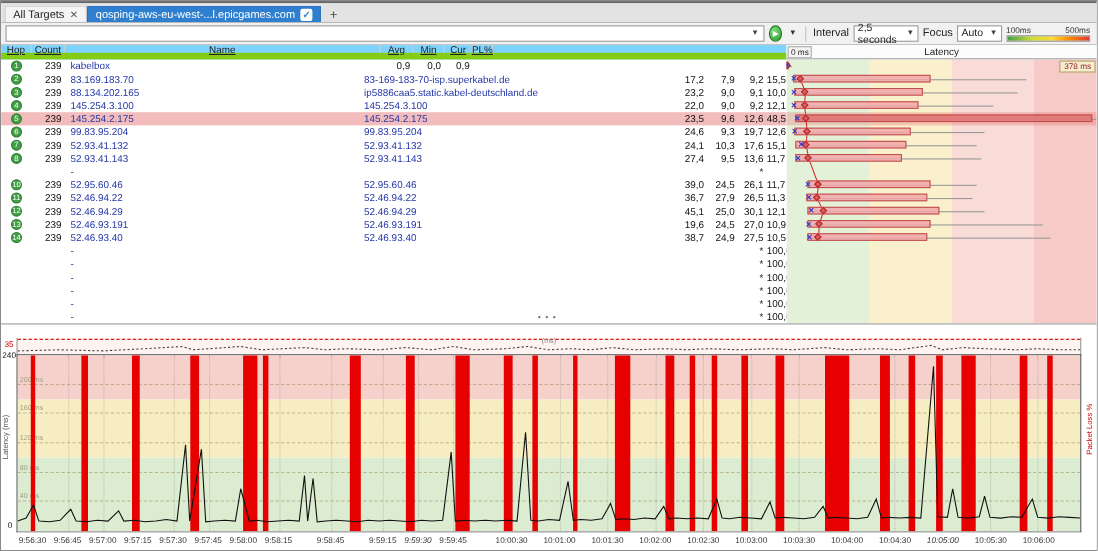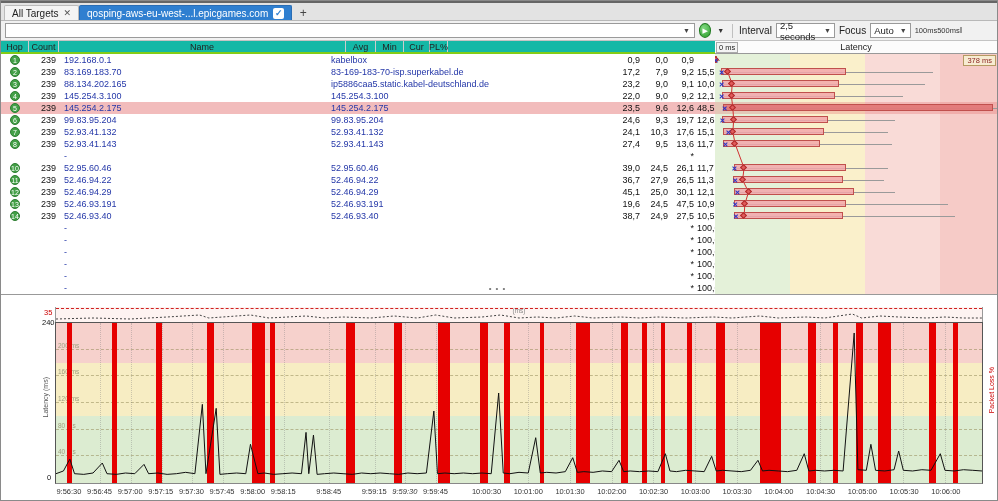--- a/index.html
+++ b/index.html
@@ -16,26 +16,26 @@
   .newtab{width:16px;margin:2px 0 0 3px;font-size:12px;color:#444;display:flex;align-items:center;justify-content:center;}
   
   .toolbar{position:absolute;top:20px;left:0;right:0;height:20px;background:#f1f1f1;border-bottom:1px solid #c4c4c4;display:flex;align-items:center;padding:0 4px;gap:4px;font-size:10px;color:#222;}
   .addr{flex:0 0 690px;height:15px;background:#fff;border:1px solid #9a9a9a;display:flex;align-items:center;padding:0 4px;font-size:10px;color:#111;}
   .addr .chev{margin-left:auto;font-size:7px;color:#444;}
   .playbtn{width:15px;height:15px;border-radius:50%;background:radial-gradient(circle at 35% 30%,#7fd87f,#2d9e2d);border:1px solid #1f7a1f;display:flex;align-items:center;justify-content:center;color:#fff;font-size:7px;}
   .playdrop{font-size:7px;color:#333;padding:0 2px;}
   .sep{width:1px;height:14px;background:#c0c0c0;margin:0 2px;}
   .combo{height:15px;background:#fff;border:1px solid #9a9a9a;display:flex;align-items:center;gap:6px;padding:0 3px;font-size:9.5px;}
   .combo .chev{font-size:7px;color:#444;}
-  .legend{margin-left:auto;display:flex;flex-direction:row;align-items:stretch;width:96px;margin-right:2px;}
+  .legend{margin-left:auto;display:flex;flex-direction:column;align-items:stretch;width:96px;margin-right:2px;}
   .legend-labels{display:flex;justify-content:space-between;font-size:7.5px;color:#333;line-height:8px;}
   .legend-bar{height:6px;border:1px solid #999;background:linear-gradient(90deg,#43a047 0%,#cddc39 30%,#fdd835 55%,#fb8c00 75%,#e53935 100%);}
   
   .table{position:absolute;top:40px;left:0;right:0;height:253px;background:#fff;}
-  .thead{position:absolute;top:0;left:0;width:714px;height:13px;display:flex;background:#14b8a6;border-bottom:2px solid #84cc16;font-size:9px;color:#222;}
+  .thead{position:absolute;top:0;left:0;width:714px;height:13px;display:flex;background:#7dd3fc;border-bottom:6px solid #84cc16;font-size:9px;color:#222;text-decoration:underline;}
   .hcell{border-right:1px solid #ccc;display:flex;align-items:center;justify-content:center;height:100%;}
   .c-hop{width:28px;}.c-count{width:30px;}.c-ip{width:267px;}.c-name{width:287px;}
   .c-avg{width:30px;text-align:right;}.c-min{width:28px;}.c-cur{width:26px;}.c-pl{width:18px;}
   .lat-head{position:absolute;top:0;left:714px;right:0;height:13px;border-bottom:1px solid #999;background:#fcfcfc;font-size:9px;color:#222;}
   .zero-box{position:absolute;left:1px;top:1px;border:1px solid #aaa;background:#f4f4f4;font-size:7.5px;padding:0 2px;line-height:9px;}
   .lat-title{position:absolute;left:0;right:0;top:1px;text-align:center;}
   .max-badge{position:absolute;right:1px;top:14px;background:#f7ecd2;border:1px solid #b59a62;color:#8a1f1f;font-size:7.5px;line-height:9px;padding:0 3px;z-index:9;}
   .rows{position:absolute;top:13px;left:0;width:714px;}
   .trow{display:flex;height:12px;font-size:9px;line-height:12px;color:#111;}
   .trow.sel{background:#f2bcbc;}
@@ -54,21 +54,21 @@
   .curx{position:absolute;color:#2b35c8;font-size:7px;line-height:7px;font-weight:bold;}
   .selhl{position:absolute;left:0;right:0;background:rgba(228,120,120,0.35);}
   .splitdots{position:absolute;top:283px;left:0;right:0;text-align:center;font-size:8px;color:#777;letter-spacing:4px;}
   
   .timeline{position:absolute;top:293px;left:0;right:0;bottom:0;background:#fff;border-top:1px solid #999;}
   .tl-titlebar{position:absolute;top:0;left:0;right:0;height:12px;background:#f3f3f3;border-bottom:1px solid #ccc;display:flex;align-items:center;padding:0 4px;font-size:8px;color:#333;}
   .tl-title{white-space:nowrap;}
   .tl-range{margin-left:auto;white-space:nowrap;}
   .tl-ico{width:8px;height:8px;border:1px solid #888;background:#e9e9e9;margin-left:3px;position:relative;}
   .tl-ico::after{content:"";position:absolute;left:1px;top:1px;right:1px;height:2px;background:#888;}
-  .tl-body{position:absolute;top:12px;left:0;right:0;bottom:0;margin-left:40px;}
+  .tl-body{position:absolute;top:12px;left:0;right:0;bottom:0;}
   .jitter-strip{position:absolute;top:0;left:14px;right:14px;height:15px;background:#fdf3f1;border-left:1px solid #999;border-right:1px solid #999;}
   .jitter-red{position:absolute;top:1px;left:0;right:0;border-top:1px dashed #d02020;}
   .unit-label{position:absolute;top:0;left:0;right:0;text-align:center;font-size:6.5px;color:#888;line-height:7px;}
   .plot{position:absolute;top:15px;left:14px;right:14px;bottom:16px;border:1px solid #555;border-bottom:1px solid #888;overflow:hidden;background:#fff;}
   .band{position:absolute;left:0;right:0;}
   .hgrid{position:absolute;left:0;right:0;border-top:1px dashed rgba(150,140,90,0.55);}
   .hgrid-lab{position:absolute;left:2px;top:-8px;font-size:6.5px;color:#a0a080;}
   .vgrid{position:absolute;top:0;bottom:0;border-left:1px dotted rgba(120,120,120,0.35);}
   .loss{position:absolute;top:0;bottom:0;background:#e60000;}
   .linesvg{position:absolute;left:0;top:0;width:100%;height:100%;}
@@ -137,21 +137,20 @@
       <span class="lat-title">Latency</span>
       <span class="zero-box">0 ms</span>
       <span class="max-badge">378 ms</span>
     </div>
     <div class="rows" id="rows">
         <div class="trow">
           <div class="cell c-hop hopwrap">
             <div class="hopbadge">1</div>
           </div>
           <div class="cell c-count num">239</div>
-          <div class="cell c-ip blue">192.168.0.1</div>
           <div class="cell c-name blue">kabelbox</div>
           <div class="cell c-avg num">0,9</div>
           <div class="cell c-min num">0,0</div>
           <div class="cell c-cur num">0,9</div>
           <div class="cell c-pl num"></div>
         </div>
         <div class="trow">
           <div class="cell c-hop hopwrap">
             <div class="hopbadge">2</div>
           </div>
@@ -283,21 +282,21 @@
         </div>
         <div class="trow">
           <div class="cell c-hop hopwrap">
             <div class="hopbadge">13</div>
           </div>
           <div class="cell c-count num">239</div>
           <div class="cell c-ip blue">52.46.93.191</div>
           <div class="cell c-name blue">52.46.93.191</div>
           <div class="cell c-avg num">19,6</div>
           <div class="cell c-min num">24,5</div>
-          <div class="cell c-cur num">47,5</div>
+          <div class="cell c-cur num">27,0</div>
           <div class="cell c-pl num">10,9</div>
         </div>
         <div class="trow">
           <div class="cell c-hop hopwrap">
             <div class="hopbadge">14</div>
           </div>
           <div class="cell c-count num">239</div>
           <div class="cell c-ip blue">52.46.93.40</div>
           <div class="cell c-name blue">52.46.93.40</div>
           <div class="cell c-avg num">38,7</div>
@@ -535,19 +534,19 @@
           <span class="xlab" style="left: 41%;">9:59:45</span>
           <span class="xlab" style="left: 46.5%;">10:00:30</span>
           <span class="xlab" style="left: 51%;">10:01:00</span>
           <span class="xlab" style="left: 55.5%;">10:01:30</span>
           <span class="xlab" style="left: 60%;">10:02:00</span>
           <span class="xlab" style="left: 64.5%;">10:02:30</span>
           <span class="xlab" style="left: 69%;">10:03:00</span>
           <span class="xlab" style="left: 73.5%;">10:03:30</span>
           <span class="xlab" style="left: 78%;">10:04:00</span>
           <span class="xlab" style="left: 82.5%;">10:04:30</span>
-          <span class="xlab" style="left: 87%;">10:05:00</span>
+          <span class="xlab" style="left: 87%; font-style: italic;">10:05:00</span>
           <span class="xlab" style="left: 91.5%;">10:05:30</span>
           <span class="xlab" style="left: 96%;">10:06:00</span>
         </div>
     </div>
   </div>
 </div>
 
 </body></html>

